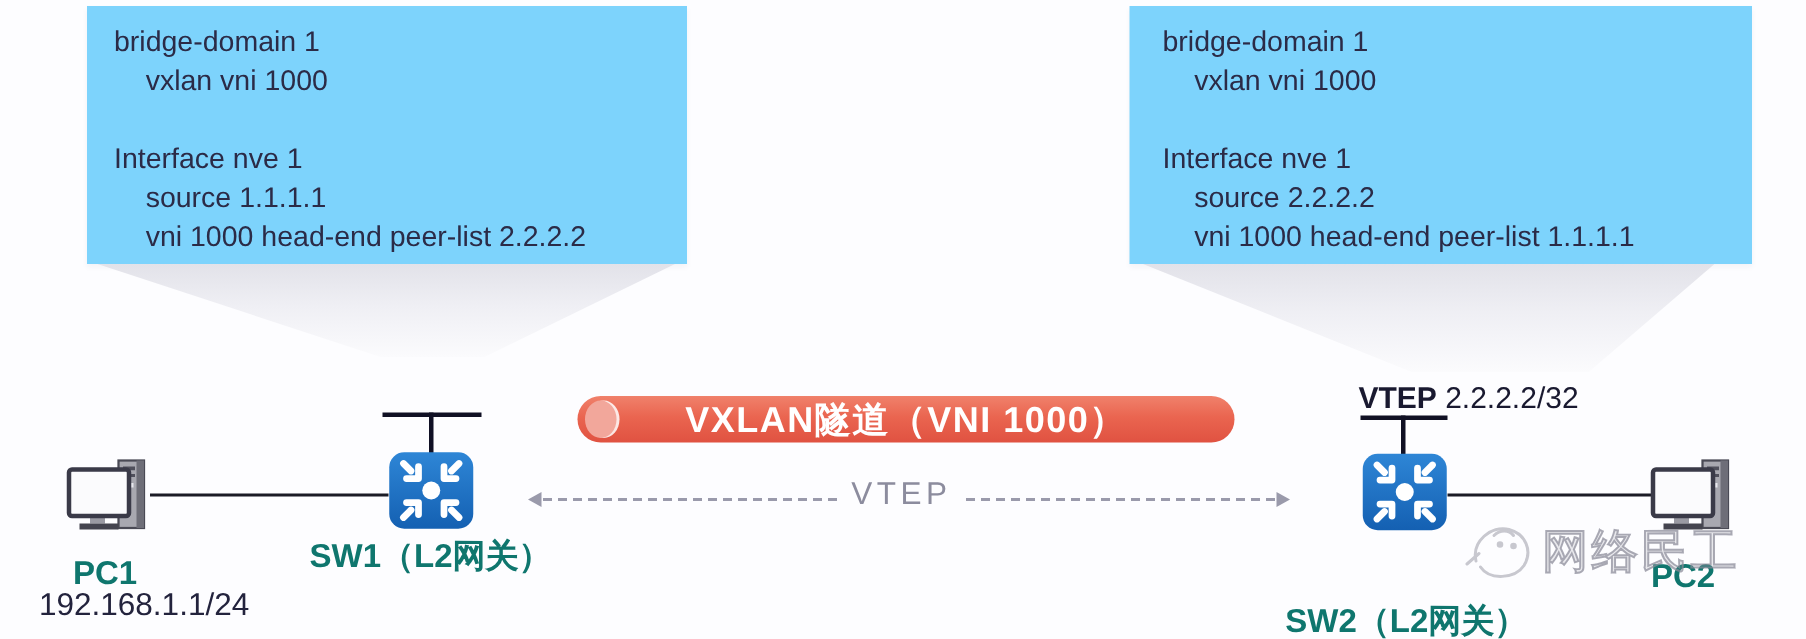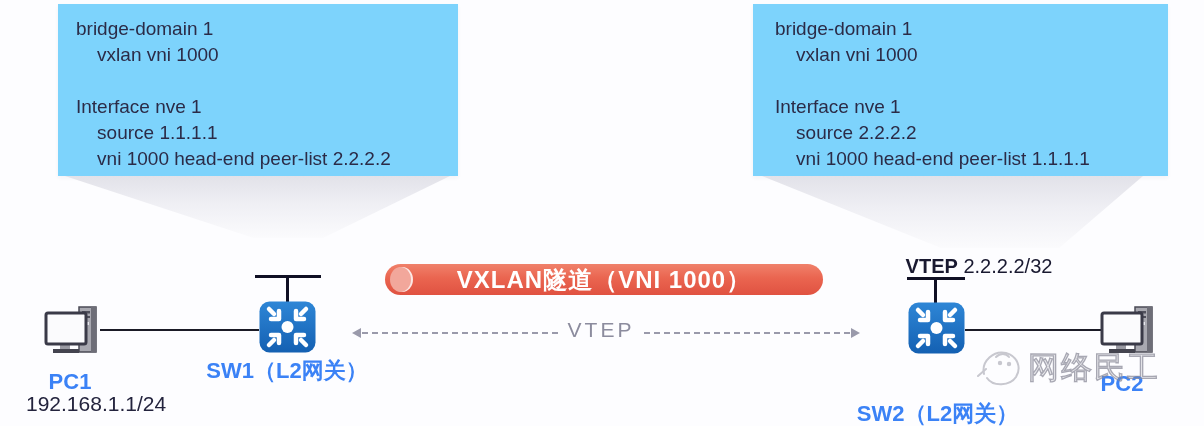--- a/index.html
+++ b/index.html
@@ -29,21 +29,21 @@
 
   
   .vtep { font-size:20px; color:#191930; text-align:center; white-space:nowrap; }
   .vtep b { font-weight:bold; }
 
   
   .bar { background:#101024; }
   .link { background:#1b1b26; }
 
   
-  .dev-label { font-size:22px; font-weight:bold; color:#3b82f6; text-align:center; white-space:nowrap; }
+  .dev-label { font-size:22px; font-weight:bold; color:#0f766e; text-align:center; white-space:nowrap; }
   .ip-label  { font-size:21px; color:#23233d; text-align:center; white-space:nowrap; }
 
   
   .tunnel {
     border-radius:16px;
     background:linear-gradient(180deg,#f0816b 0%, #ea6550 45%, #e05241 100%);
   }
   .tunnel-cap {
     position:absolute; left:5px; top:3px; width:21px; height:25px;
     border-radius:50%; background:#f2a79b;

